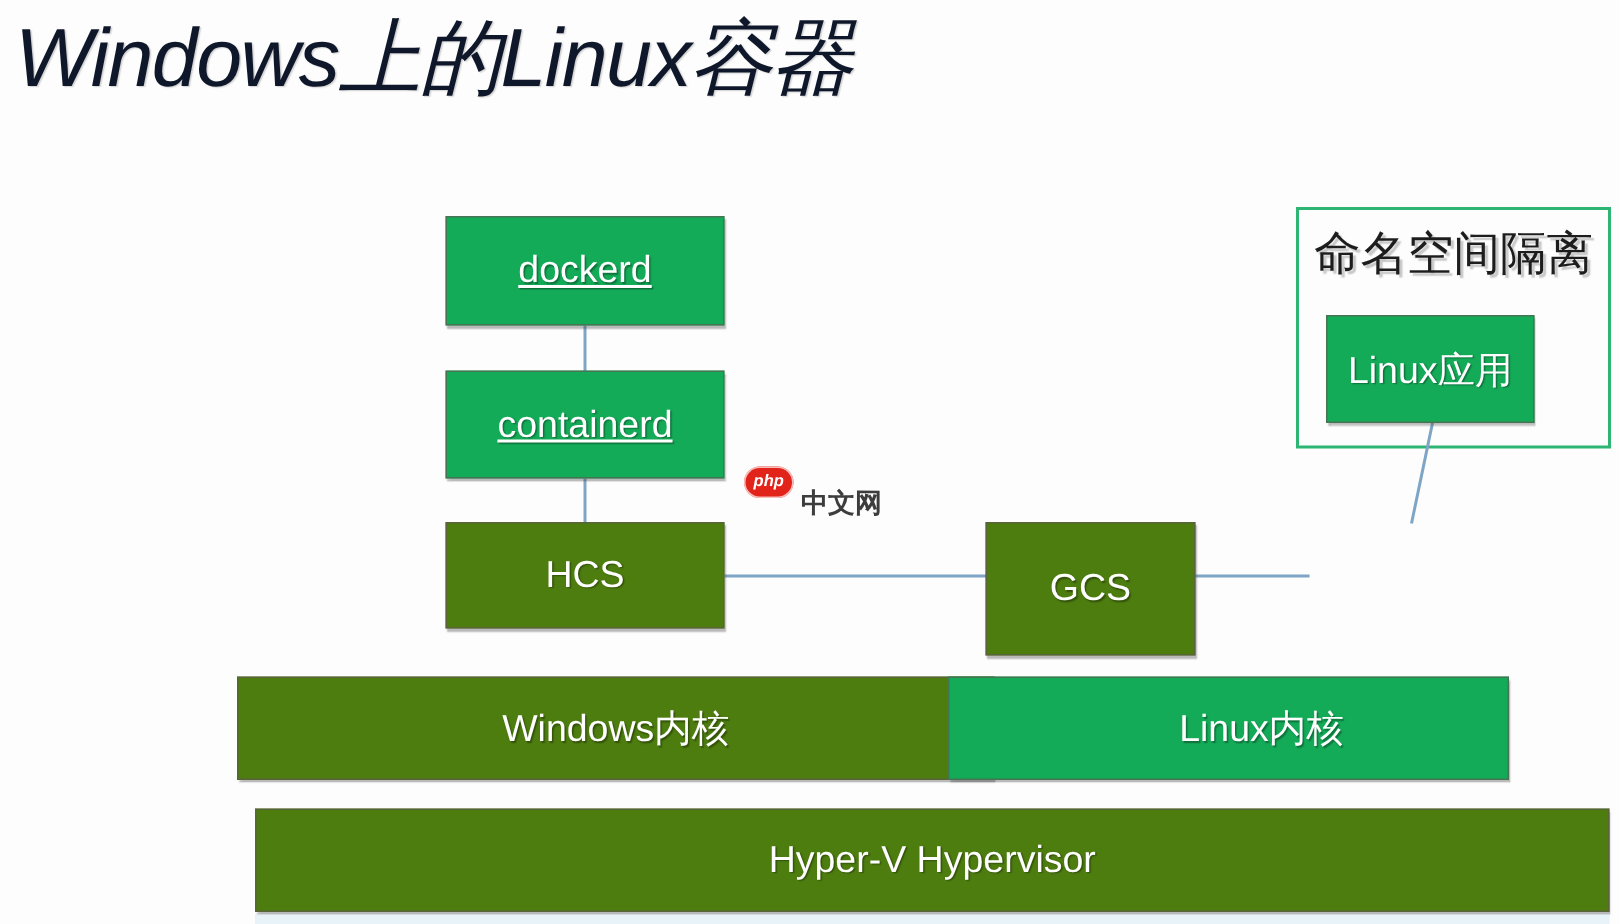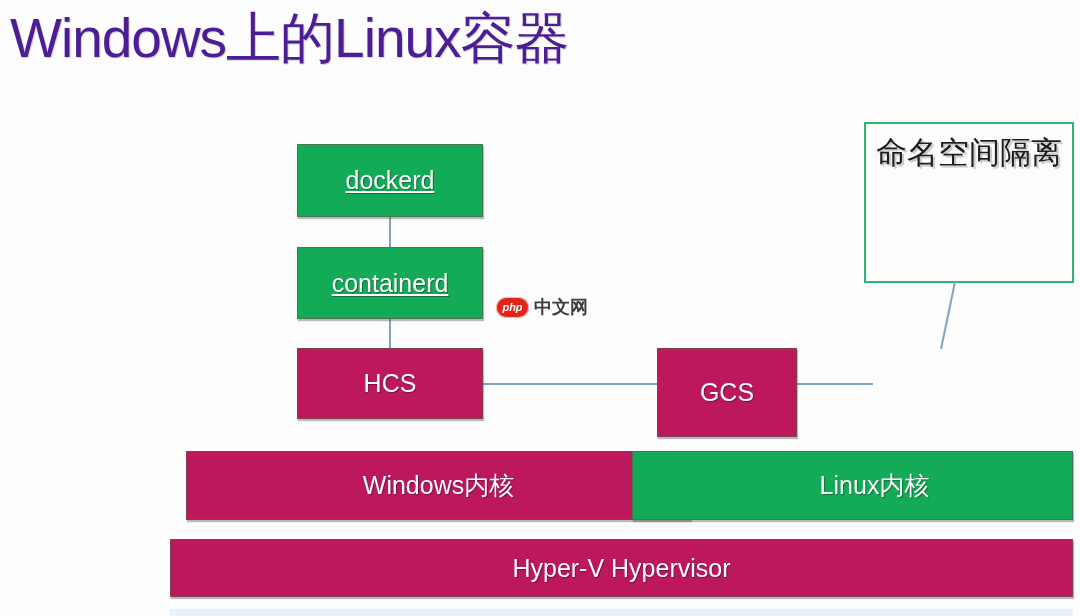--- a/index.html
+++ b/index.html
@@ -12,24 +12,25 @@
     background: #fdfdfd;
     overflow: hidden;
   }
 
   .slide-title {
     position: absolute;
     left: 10px;
     top: 2px;
     font-size: 55px;
     font-weight: 300;
-    color: #4c1d95;
+    color: #0f172a;
     letter-spacing: -1px;
     text-shadow: 1px 1px 1px rgba(0,0,0,0.18);
     white-space: nowrap;
+    font-style: italic;
   }
 
   svg.connectors {
     position: absolute;
     left: 0; top: 0;
     width: 1080px; height: 616px;
     z-index: 2;
   }
   svg.connectors line {
     stroke: #7fa5c6;
@@ -42,26 +43,26 @@
     display: flex;
     align-items: center;
     justify-content: center;
     color: #ffffff;
     font-size: 25px;
     border: 1px solid rgba(95,88,82,0.65);
     box-shadow: 1px 2px 1px rgba(60,60,60,0.35);
     text-shadow: 1px 1px 1px rgba(0,0,0,0.35);
   }
   .box.green  { background: #14ab58; }
-  .box.orange { background: #be185d; align-items: center; }
+  .box.orange { background: #4d7c0f; align-items: center; }
   .u { text-decoration: underline; }
 
   .namespace-frame {
     position: absolute;
-    left: 864px; top: 122px;
+    left: 864px; top: 138px;
     width: 210px; height: 161px;
     background: #fdfdfd;
     border: 2px solid #2fb573;
     z-index: 1;
     padding-left: 12px;
   }
   .namespace-title {
     position: absolute;
     left: 0; right: 0;
     top: 8px;
@@ -72,23 +73,23 @@
     white-space: nowrap;
     z-index: 1;
   }
 
   .b-dockerd    { left: 297px; top: 144px; width: 186px; height: 73px; }
   .b-containerd { left: 297px; top: 247px; width: 186px; height: 72px; text-align: center; }
   .b-hcs        { left: 297px; top: 348px; width: 186px; height: 71px; }
   .b-gcs        { left: 657px; top: 348px; width: 140px; height: 89px; }
   .b-runc       { left: 872px; top: 348px; width: 137px; height: 71px; }
   .b-linuxapp   { left: 884px; top: 210px; width: 139px; height: 72px; z-index: 3; }
-  .b-winkernel  { left: 186px; top: 451px; width: 505px; height: 69px; }
-  .b-linkernel  { left: 632px; top: 451px; width: 441px; height: 69px; padding-left: 44px; }
-  .b-hyperv     { left: 170px; top: 539px; width: 903px; height: 58px; }
+  .b-winkernel  { left: 158px; top: 451px; width: 505px; height: 69px; }
+  .b-linkernel  { left: 632px; top: 451px; width: 374px; height: 69px; padding-left: 44px; }
+  .b-hyperv     { left: 170px; top: 539px; width: 903px; height: 69px; }
 
   .bottom-strip {
     position: absolute;
     left: 170px; top: 609px;
     width: 903px; height: 7px;
     background: #e7f2f9;
     z-index: 0;
   }
 
   .watermark {
@@ -110,20 +111,21 @@
     font-weight: bold;
     font-style: italic;
     box-shadow: inset 0 0 0 1px rgba(255,255,255,0.7);
   }
   .wm-text {
     margin-left: 5px;
     font-size: 18px;
     font-weight: bold;
     color: #3d3d3d;
     white-space: nowrap;
+    margin-top: 28px;
   }
 </style>
 </head>
 <body>
 
 <div class="stage">
 
   <div class="slide-title">Windows上的Linux容器</div>
 
   <svg class="connectors">
@@ -148,20 +150,23 @@
 
   <div class="box orange b-hcs">
     <span>HCS</span>
   </div>
 
   <div class="box orange b-gcs">
     <span>GCS</span>
   </div>
 
 
+  <div class="box green b-linuxapp">
+    <span>Linux应用</span>
+  </div>
 
   <div class="box orange b-winkernel">
     <span>Windows内核</span>
   </div>
 
   <div class="box green b-linkernel">
     <span>Linux内核</span>
   </div>
 
   <div class="box orange b-hyperv">

